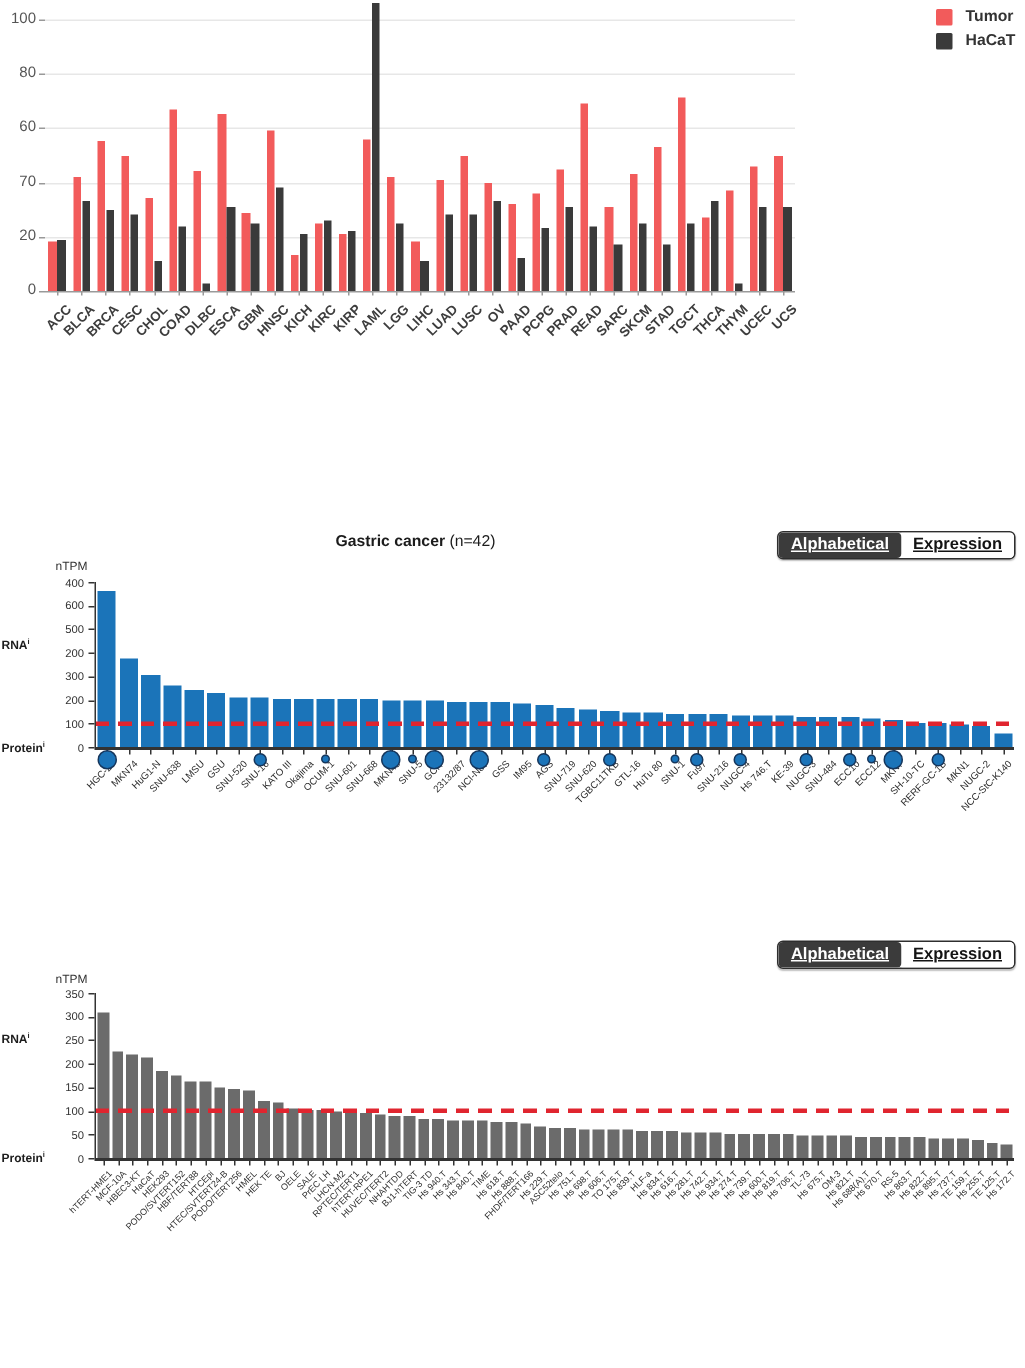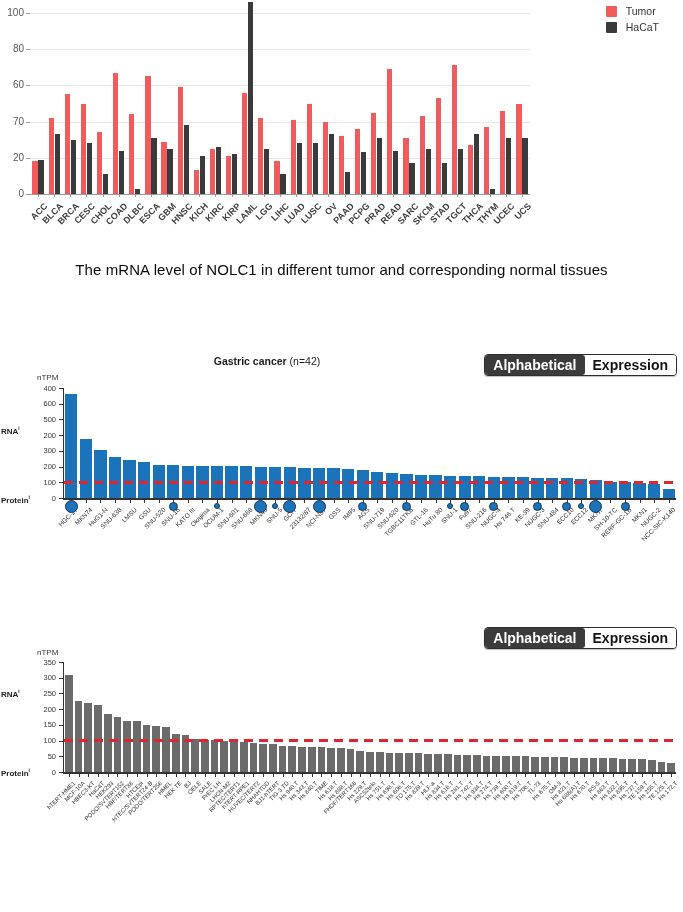--- a/index.html
+++ b/index.html
@@ -1,31 +1,31 @@
 <!DOCTYPE html>
 <html><head>
 <meta charset="utf-8">
 <style>
   html,body{margin:0;padding:0;background:#fff;width:683px;height:912px;overflow:hidden;
     font-family:"Liberation Sans","DejaVu Sans",sans-serif;}
   #stage{position:absolute;left:0;top:0;width:683px;height:912px;background:#fff;}
   .chart{position:absolute;left:0;width:683px;}
   .caption{position:absolute;left:0;width:683px;text-align:center;color:#0a0a0a;
     font-size:15px;letter-spacing:.1px;}
-  .chart-title{position:absolute;left:2px;width:530px;text-align:center;font-size:10.5px;color:#1c1c1c;}
+  .chart-title{position:absolute;left:12px;width:530px;text-align:center;font-size:10.5px;color:#1c1c1c;}
   .chart-title b{font-weight:bold;}
   .toggle{position:absolute;right:6px;display:inline-flex;border:1.5px solid #2e2e2e;
     border-radius:4px;overflow:hidden;background:#fff;box-shadow:0 1px 1px rgba(0,0,0,.25);}
-  .toggle .opt{font-size:14px;font-weight:bold;padding:3px 8px;line-height:1;}
+  .toggle .opt{font-size:11px;font-weight:bold;padding:3px 8px;line-height:1;text-decoration:underline;}
   .toggle .sel{background:#3b3b3b;color:#fff;border-radius:0 3px 3px 0 / 0 3px 3px 0;}
   .toggle .unsel{background:#fff;color:#141414;}
   .ntpm{position:absolute;font-size:8px;color:#333;}
   .rowlab{position:absolute;left:1px;font-size:8px;font-weight:bold;color:#1d1d1d;}
   .rowlab sup{font-size:5px;}
-  .legend{position:absolute;right:24px;top:5px;}
+  .legend{position:absolute;right:6px;top:5px;font-weight:bold;}
   .legend .lrow{display:flex;align-items:center;margin-bottom:4px;}
   .legend .sw{width:11px;height:11px;border-radius:1px;margin-right:9px;}
   .legend .lt{font-size:10.5px;color:#333;}
   .xlab-anchor{position:absolute;width:0;height:0;}
   .xlab-anchor span{position:absolute;right:0;top:0;white-space:nowrap;
     transform:rotate(-45deg);transform-origin:100% 0%;display:inline-block;}
 </style>
 </head>
 <body>
 
@@ -241,21 +241,20 @@
         <span style="font-size: 9px; color: rgb(61, 61, 61); font-weight: bold;">UCEC</span>
       </div>
       <div style="position: absolute; left: 516.335px; top: 103.5px; width: 5.2px; height: 90.5px; background: rgb(242, 91, 91);"></div>
       <div style="position: absolute; left: 522.335px; top: 137.89px; width: 5.2px; height: 56.11px; background: rgb(58, 58, 58);"></div>
       <div style="position: absolute; left: 521.935px; top: 194px; width: 1px; height: 3px; background: rgb(153, 153, 153);"></div>
       <div class="xlab-anchor" style="position: absolute; left: 525.935px; top: 201px; width: 0px; height: 0px;">
         <span style="font-size: 9px; color: rgb(61, 61, 61); font-weight: bold;">UCS</span>
       </div>
     </div>
 
-  <div class="caption" style="top:261px;">The mRNA level of NOLC1 in different tumor and corresponding normal tissues</div>
 
   <div class="chart" id="chart-gastric" style="top:349px;height:258px;">
     <div class="chart-title" style="top:6px;">
       <b>Gastric cancer</b>
       <span>(n=42)</span>
     </div>
     <div class="toggle" style="top:5px;">
       <span class="opt sel">Alphabetical</span>
       <span class="opt unsel">Expression</span>
     </div>

